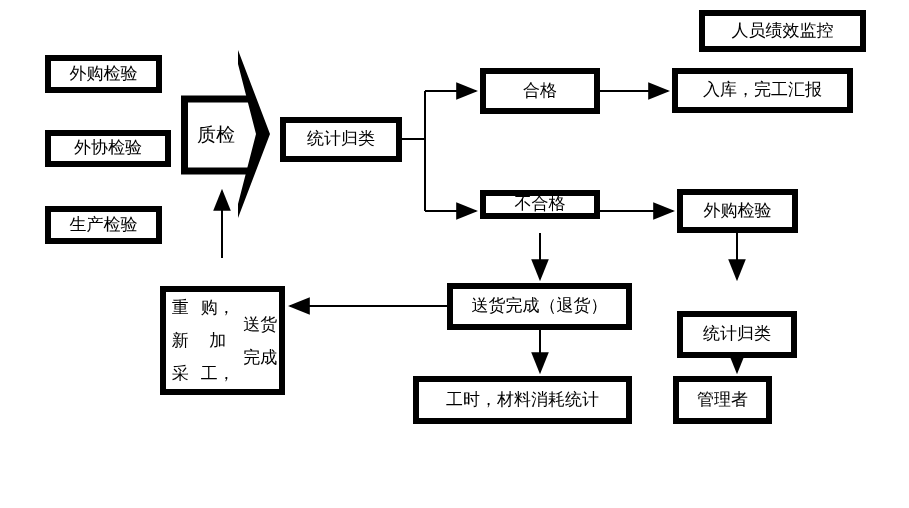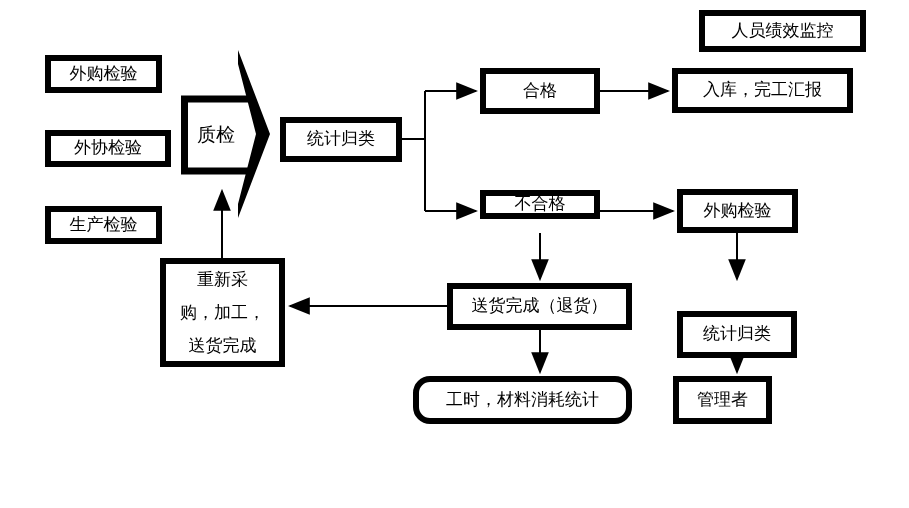--- a/index.html
+++ b/index.html
@@ -24,23 +24,23 @@
     background: #ffffff;
     display: flex;
     align-items: center;
     justify-content: center;
     font-size: 17px;
     line-height: 1.2;
     text-align: center;
     white-space: nowrap;
   }
   .multiline {
-    flex-direction: column;
     white-space: normal;
     line-height: 33px;
+    margin-top: 28px;
   }
   .shape-label {
     position: absolute;
     display: flex;
     align-items: center;
     justify-content: center;
     font-size: 19px;
     font-weight: normal;
   }
   
@@ -48,21 +48,21 @@
   .n-outsource  { left: 45px;  top: 130px; width: 126px; height: 37px; }
   .n-production { left: 45px;  top: 206px; width: 117px; height: 38px; }
   .n-record     { left: 280px; top: 117px; width: 122px; height: 45px; }
   .n-qualified  { left: 480px; top: 68px;  width: 120px; height: 46px; font-family: Liberation Serif, serif; }
   .n-unqualified{ left: 480px; top: 190px; width: 120px; height: 29px; }
   .n-performance{ left: 699px; top: 10px;  width: 167px; height: 42px; }
   .n-warehouse  { left: 672px; top: 68px;  width: 181px; height: 45px; }
   .n-abnormal   { left: 677px; top: 189px; width: 121px; height: 44px; }
   .n-rework     { left: 447px; top: 283px; width: 185px; height: 47px; }
   .n-stats      { left: 677px; top: 283px; width: 120px; height: 47px; margin-top: 28px; }
-  .n-labor      { left: 413px; top: 376px; width: 219px; height: 48px; border-radius: 17px; }
+  .n-labor      { left: 413px; top: 376px; width: 219px; height: 48px; }
   .n-manager    { left: 673px; top: 376px; width: 99px; height: 48px; }
   .n-repurchase { left: 160px; top: 258px; width: 125px; height: 109px; }
   .n-quality    { left: 186px; top: 116px; width: 60px;  height: 38px; }
 </style>
 </head>
 <body>
 
 <div class="canvas">
 
   <svg class="wires" viewBox="0 0 909 508" xmlns="http://www.w3.org/2000/svg">

